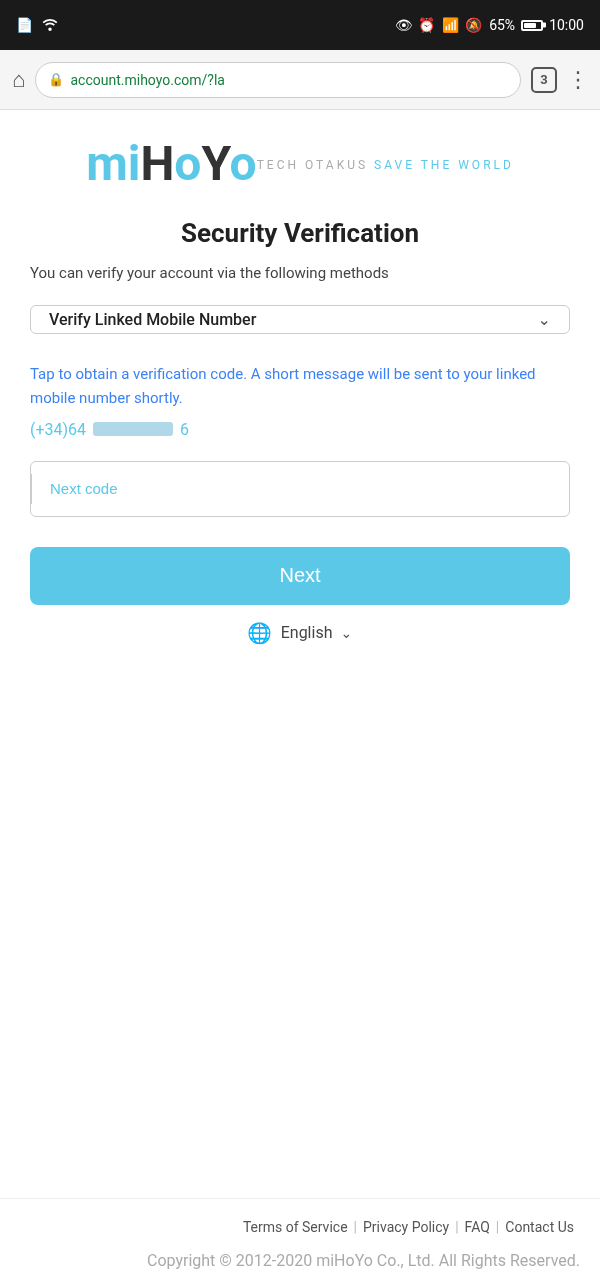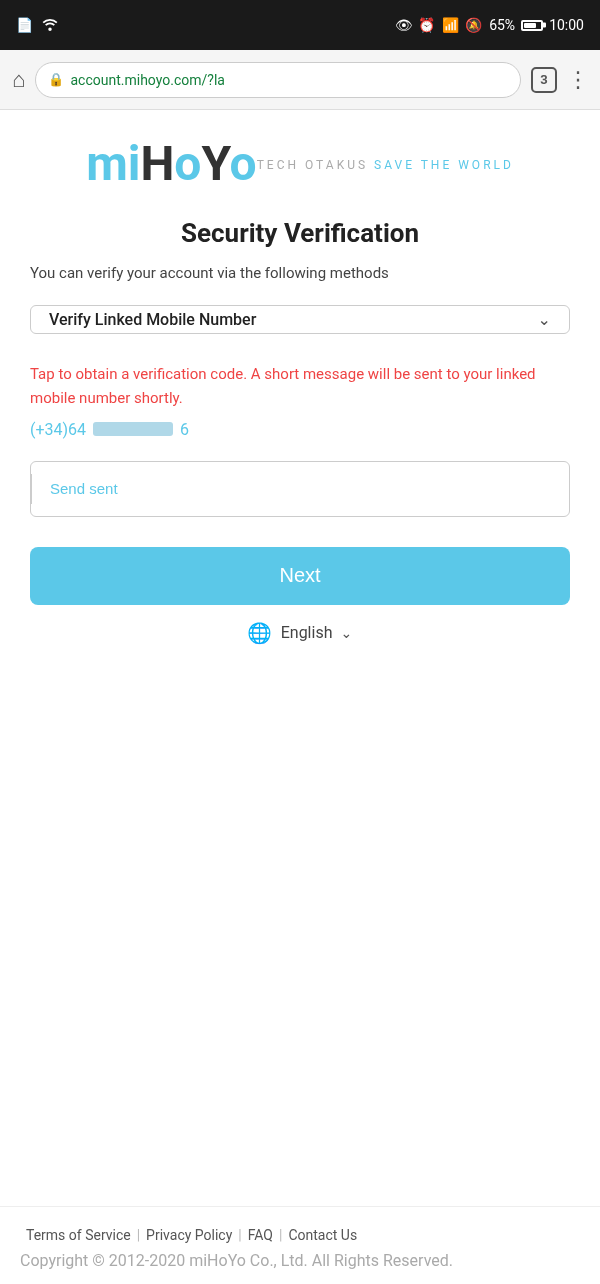--- a/index.html
+++ b/index.html
@@ -197,21 +197,21 @@
       font-weight: 500;
     }
     .dropdown-arrow {
       font-size: 16px;
       color: #555;
     }
 
     
     .sms-description {
       font-size: 15px;
-      color: #ef4444;
+      color: #3b82f6;
       line-height: 1.6;
       width: 100%;
       margin-bottom: 10px;
     }
     .phone-number {
       font-size: 16px;
       color: #5bc8e8;
       margin-bottom: 22px;
       width: 100%;
       display: flex;
@@ -298,22 +298,22 @@
       color: #555;
     }
 
     
     .footer {
       width: 100%;
       border-top: 1px solid #eee;
       padding: 20px 20px 14px;
       display: flex;
       flex-direction: column;
-      align-items: flex-start;
-      gap: 8px;
+      align-items: flex-end;
+      gap: 16px;
     }
     .footer-links {
       display: flex;
       align-items: center;
       gap: 0;
       font-size: 14px;
       color: #666;
       flex-wrap: wrap;
       justify-content: center;
     }
@@ -394,21 +394,21 @@
   <div class="sms-description">Tap to obtain a verification code. A short message will be sent to your linked mobile number shortly.</div>
 
   <div class="phone-number">
     <span>(+34)64</span>
       <span class="phone-redacted"></span>
       <span>6</span>
   </div>
 
   <div class="verification-input-container">
     <div class="input-divider"></div>
-    <button class="send-code-btn">Send sent</button>
+    <button class="send-code-btn">Next code</button>
   </div>
 
   <button class="next-button">Next</button>
 
   <div class="language-selector">
     <span class="globe-icon">🌐</span>
     <span class="language-text">English</span>
     <span class="language-arrow">⌄</span>
   </div>
 

